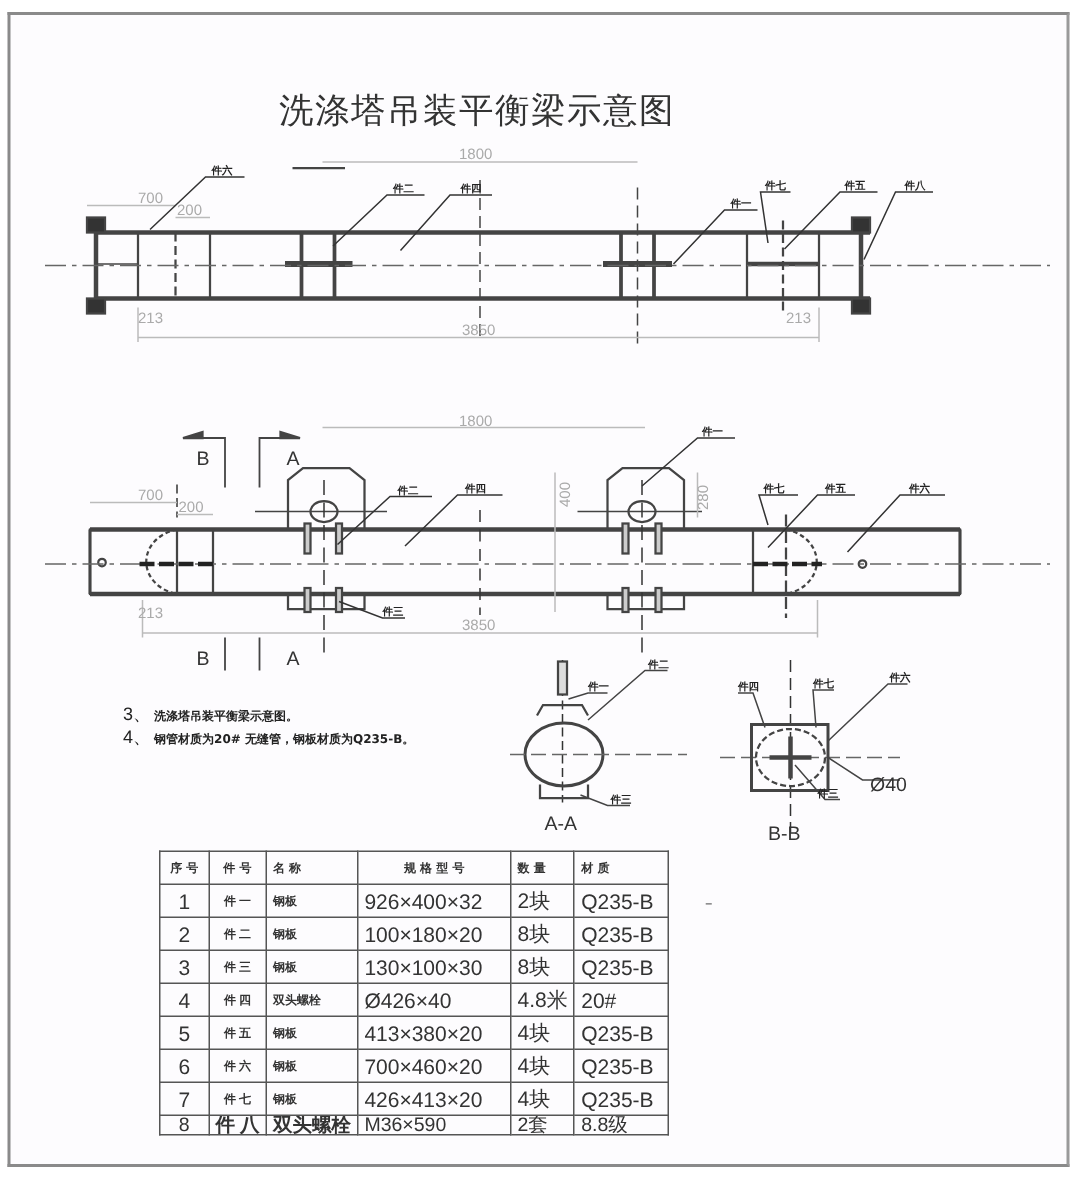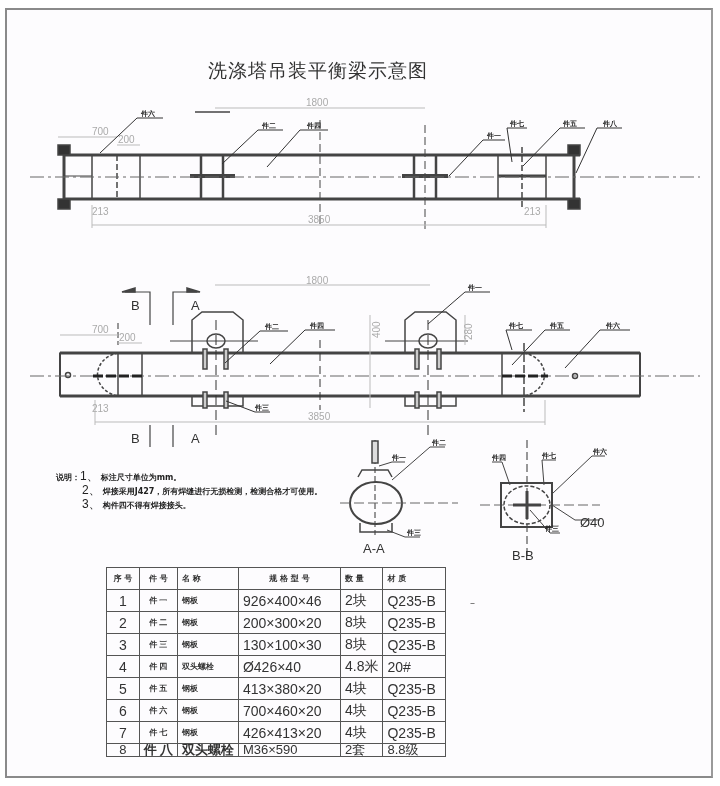--- a/index.html
+++ b/index.html
@@ -1,18 +1,18 @@
 <!DOCTYPE html>
 <html><head>
 <meta charset="utf-8">
 <style>
   html,body{margin:0;padding:0;background:#ffffff;}
   body{width:720px;height:786px;position:relative;overflow:hidden;font-family:"DejaVu Sans",sans-serif;color:#222;}
   .frame{position:absolute;left:5px;top:8px;width:708px;height:770px;border:2px solid #8a8a8a;border-right-color:#9a9a9a;background:#fdfcfe;box-sizing:border-box;}
-  .title{position:absolute;left:0;top:58px;width:636px;text-align:center;font-family:"DejaVu Serif",serif;font-size:19px;letter-spacing:1px;color:#333;}
+  .title{position:absolute;left:0;top:58px;width:636px;text-align:center;font-family:"DejaVu Serif",serif;font-size:23px;letter-spacing:1px;color:#333;}
   svg.dwg{position:absolute;left:0;top:0;}
   .dim{font-family:"Liberation Sans",sans-serif;font-size:10px;fill:#aaa;}
   .lbl{font-family:"DejaVu Sans",sans-serif;font-size:7px;font-weight:bold;fill:#222;}
   .sec{font-family:"Liberation Sans",sans-serif;font-size:13px;fill:#333;}
   .notes{position:absolute;left:56px;top:470px;font-size:9px;line-height:13px;color:#222;}
   .notes .row{white-space:nowrap;}
   .notes .num{font-family:"Liberation Sans",sans-serif;font-size:12px;margin-right:2px;}
   .notes .head{font-weight:bold;font-size:8px;}
   .notes .row.sub{padding-left:26px;}
   .notes .txt{font-size:8px;font-weight:bold;}
@@ -230,54 +230,51 @@
 
   <text class="sec" x="512" y="560">B-B</text>
   <text class="lbl" x="492" y="460">件四</text>
   <text class="lbl" x="542" y="458">件七</text>
   <text class="lbl" x="593" y="454">件六</text>
   <text class="lbl" x="545" y="531">件三</text>
   <text class="sec" x="580" y="527">Ø40</text>
 </svg>
 
 <div class="notes">
-  <div class="row">
-    <span class="head">说明：</span><span class="num">1、</span><span class="txt">标注尺寸单位为mm。</span>
+  <div class="row sub">
+    <span class="num">3、</span><span class="txt">洗涤塔吊装平衡梁示意图。</span>
   </div>
   <div class="row sub">
-    <span class="num">2、</span><span class="txt">焊接采用J427，所有焊缝进行无损检测，检测合格才可使用。</span>
-  </div>
-  <div class="row sub">
-    <span class="num">3、</span><span class="txt">构件四不得有焊接接头。</span>
+    <span class="num">4、</span><span class="txt">钢管材质为20# 无缝管，钢板材质为Q235-B。</span>
   </div>
 </div>
 
 <table class="bom">
   <tbody>
       <tr class="hdr">
     <td class="c" style="width:26px">序 号</td>
     <td class="c" style="width:26px">件 号</td>
     <td style="width:40px">名 称</td>
     <td class="c" style="width:100px">规 格 型 号</td>
     <td style="width:26px">数 量</td>
     <td style="width:56px">材 质</td>
   </tr>
   <tr>
     <td class="c">1</td>
         <td class="c sm">件 一</td>
         <td class="sm">钢板</td>
-        <td>926×400×46</td>
+        <td>926×400×32</td>
         <td>2块</td>
         <td>Q235-B</td>
   </tr>
   <tr>
     <td class="c">2</td>
         <td class="c sm">件 二</td>
         <td class="sm">钢板</td>
-        <td>200×300×20</td>
+        <td>100×180×20</td>
         <td>8块</td>
         <td>Q235-B</td>
   </tr>
   <tr>
     <td class="c">3</td>
         <td class="c sm">件 三</td>
         <td class="sm">钢板</td>
         <td>130×100×30</td>
         <td>8块</td>
         <td>Q235-B</td>

